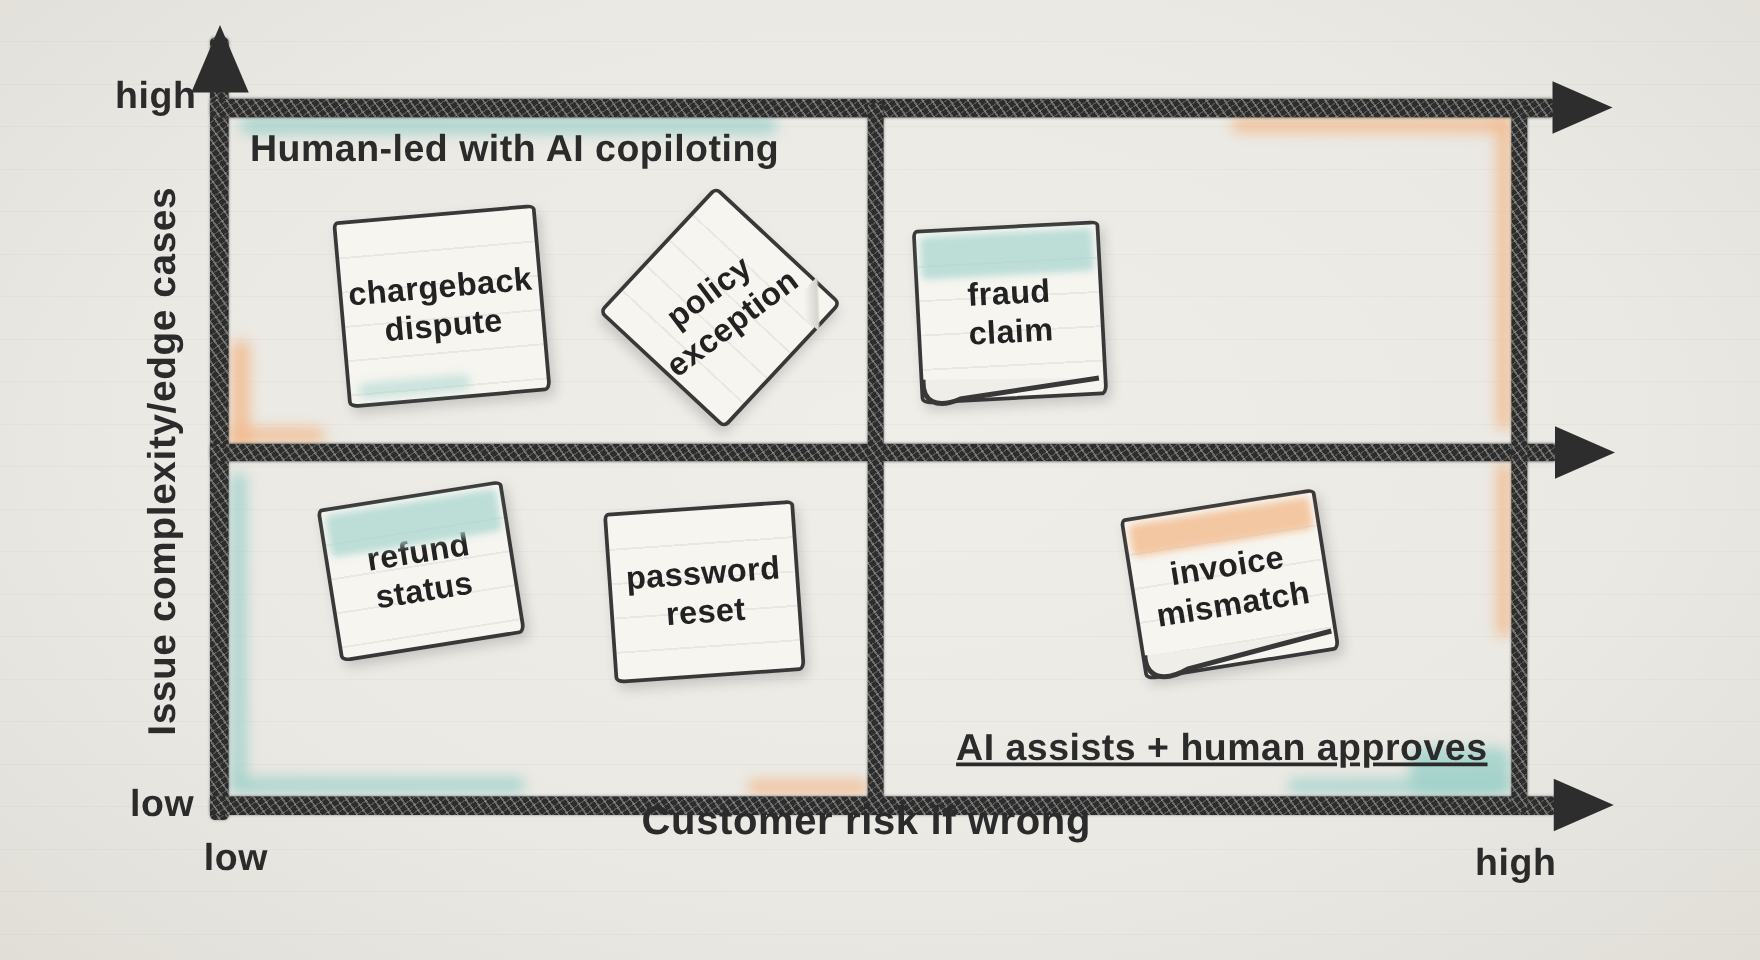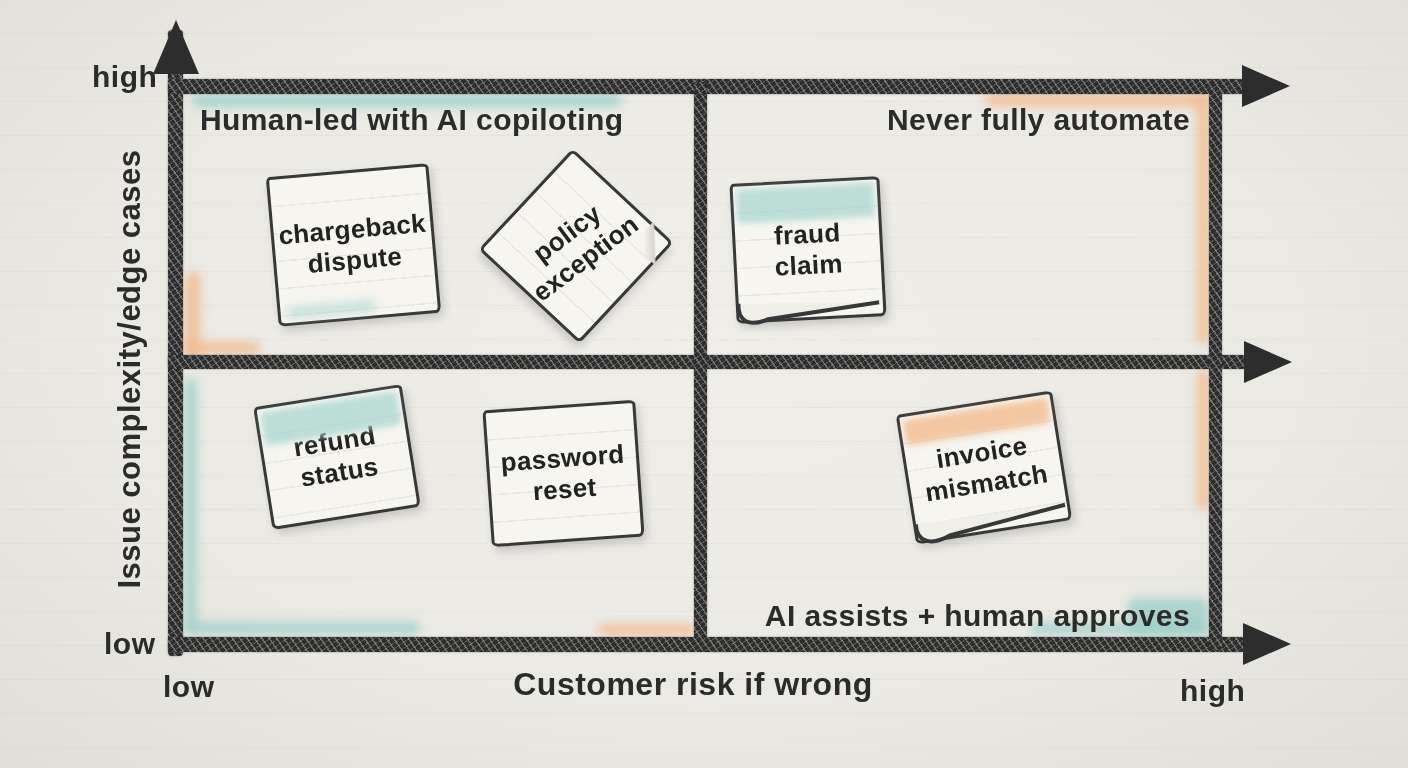--- a/index.html
+++ b/index.html
@@ -65,31 +65,31 @@
   .tick-y-high{ left:92px;  top:60px; }
   .tick-y-low { left:104px; top:627px; }
   .tick-x-low { left:163px; top:670px; }
   .tick-x-high{ left:1180px; top:674px; }
   .y-axis-title{
     position:absolute; z-index:3; left:-130px; top:351px; width:520px;
     text-align:center; font-size:31px; font-weight:bold; letter-spacing:.5px;
     transform:rotate(-90deg);
   }
   .x-axis-title{
-    position:absolute; z-index:3; left:448px; top:666px; width:490px;
+    position:absolute; z-index:3; left:448px; top:638px; width:490px;
     text-align:center; font-size:32px; font-weight:bold; letter-spacing:.5px;
   }
   
   .q-label{
     position:absolute; z-index:3; font-size:30px; font-weight:bold; letter-spacing:.4px;
   }
   .q-tl{ left:200px;  top:103px; }
   .q-tr{ right:218px; top:103px; }
   .q-bl{ left:200px;  top:594px; }
-  .q-br{ right:218px; top:599px; }
+  .q-br{ right:218px; top:582px;text-decoration:underline; }
   
   .note{
     position:absolute; z-index:4;
     background-color:#f6f5f0;
     background-image:repeating-linear-gradient(180deg, transparent 0 26px, rgba(110,110,110,0.1) 26px 27.5px);
     border:3px solid #383838;
     border-radius:4px 7px 5px 8px / 6px 4px 8px 5px;
     box-shadow:3px 5px 9px rgba(70,70,70,.22);
     display:flex; align-items:center; justify-content:center;
   }
@@ -151,21 +151,20 @@
   <div class="arrow-right r3"></div>
 
   <div class="y-axis-title">Issue complexity/edge cases</div>
   <div class="tick tick-y-high">high</div>
   <div class="tick tick-y-low">low</div>
   <div class="x-axis-title">Customer risk if wrong</div>
   <div class="tick tick-x-low">low</div>
   <div class="tick tick-x-high">high</div>
 
   <div class="q-label q-tl">Human-led with AI copiloting</div>
-  <div class="q-label q-tr">Never fully automate</div>
   <div class="q-label q-br">AI assists + human approves</div>
 
   <div class="note note-chargeback">
     <div class="accent-blob-teal"></div>
     <div class="note-text">chargeback
 dispute</div>
   </div>
 
   <div class="note note-policy">
     <div class="policy-curl"></div>

